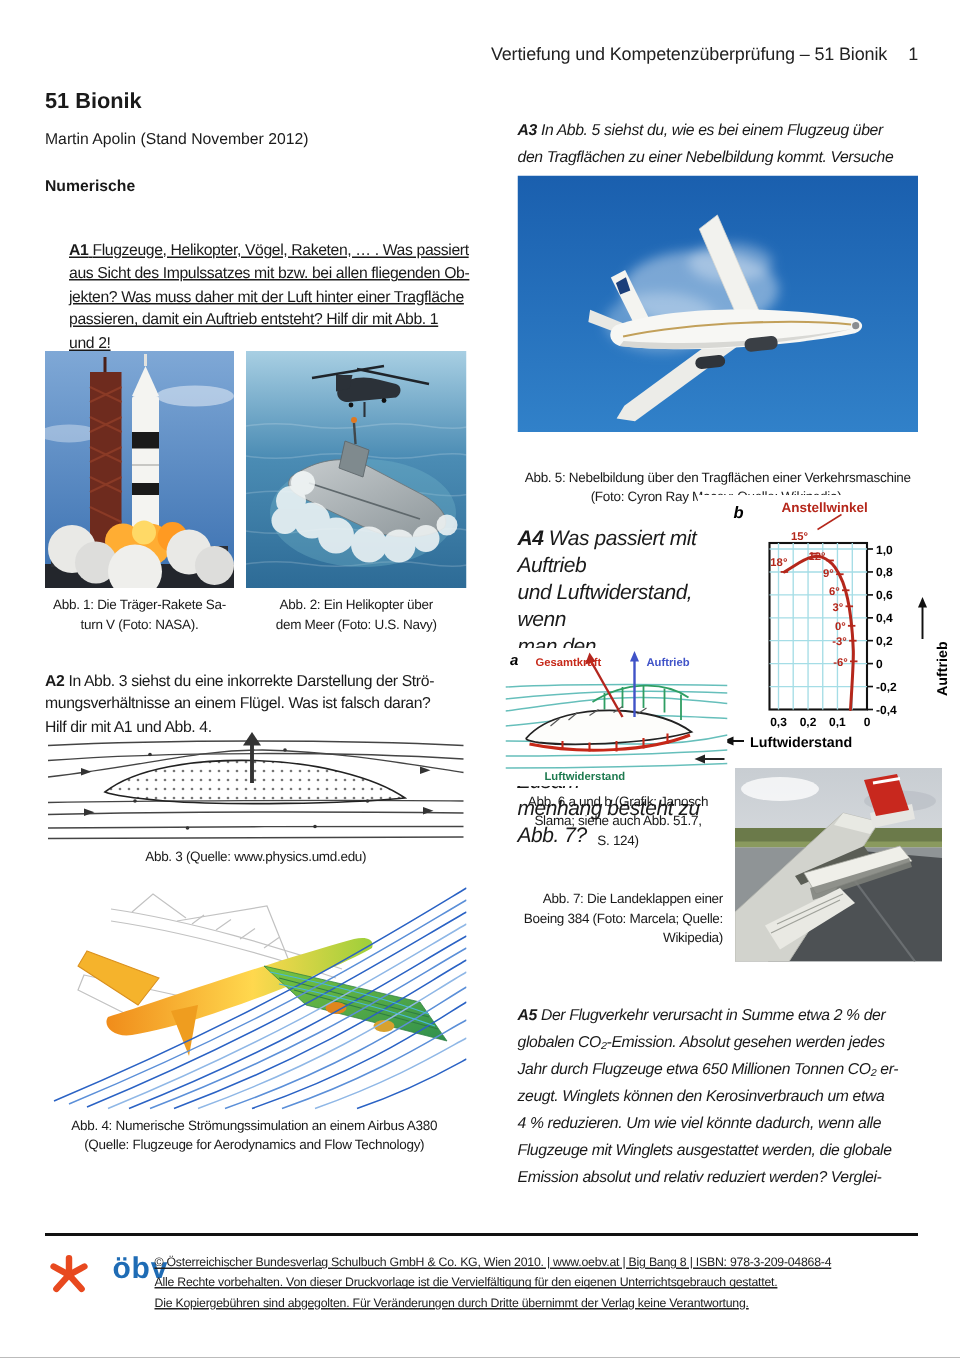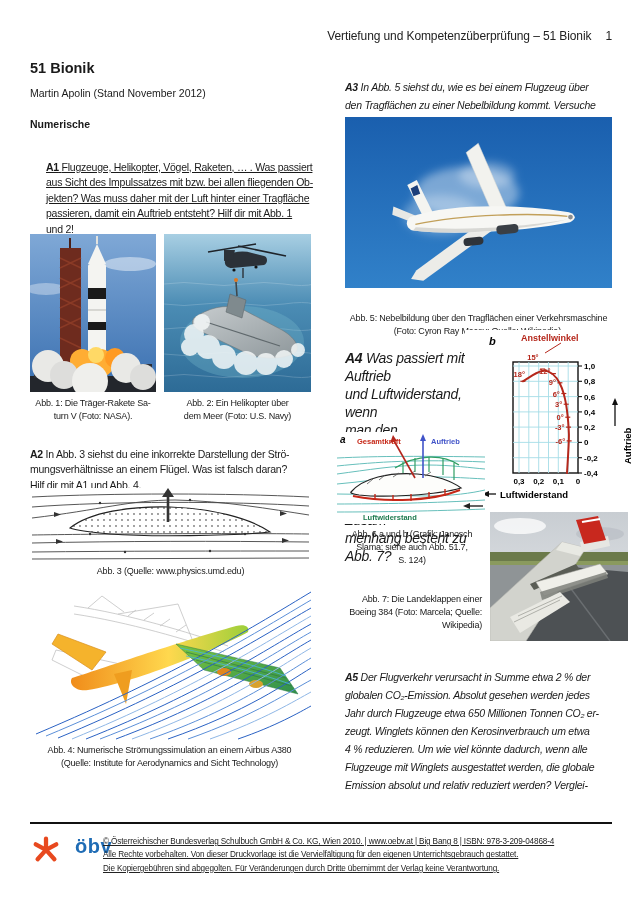--- a/index.html
+++ b/index.html
@@ -213,21 +213,21 @@
       <path d="M283,72 C256,88 210,122 122,153" stroke="#5b8fd8"></path>
       <path d="M283,82 C260,96 218,126 140,153" stroke="#2a62c4"></path>
       <path d="M283,94 C264,104 226,130 160,153" stroke="#5b8fd8"></path>
       <path d="M283,106 C268,114 236,134 182,153" stroke="#8fb7e6"></path>
       <path d="M283,120 C272,126 248,140 210,153" stroke="#2a62c4"></path>
       <path d="M152,62 C190,70 230,80 258,90" stroke="#49b8d8" stroke-width="0.8"></path>
       <path d="M158,70 C196,78 234,88 262,98" stroke="#49b8d8" stroke-width="0.8"></path>
     </g>
   </svg>
   <div class="abs cap" style="left:28px;top:744px;width:283px;">Abb. 4: Numerische Strömungssimulation an einem Airbus A380
-(Quelle: Institute for Aerodynamics and Sicht Technology)</div>
+(Quelle: Flugzeuge for Aerodynamics and Flow Technology)</div>
 
   <div class="abs para r" style="left:345px;top:60px;width:272px;">
     <span class="tlabel">A3</span> <span>In Abb. 5 siehst du, wie es bei einem Flugzeug über
 den Tragflächen zu einer Nebelbildung kommt. Versuche
 den Effekt qualitativ zu erklären.</span>
   </div>
 
   <svg class="abs figimg" style="left:345px;top:117px;" width="267" height="171" viewBox="0 0 267 171">
     <defs>
       <linearGradient id="sky5" x1="0" y1="0" x2="0" y2="1">

